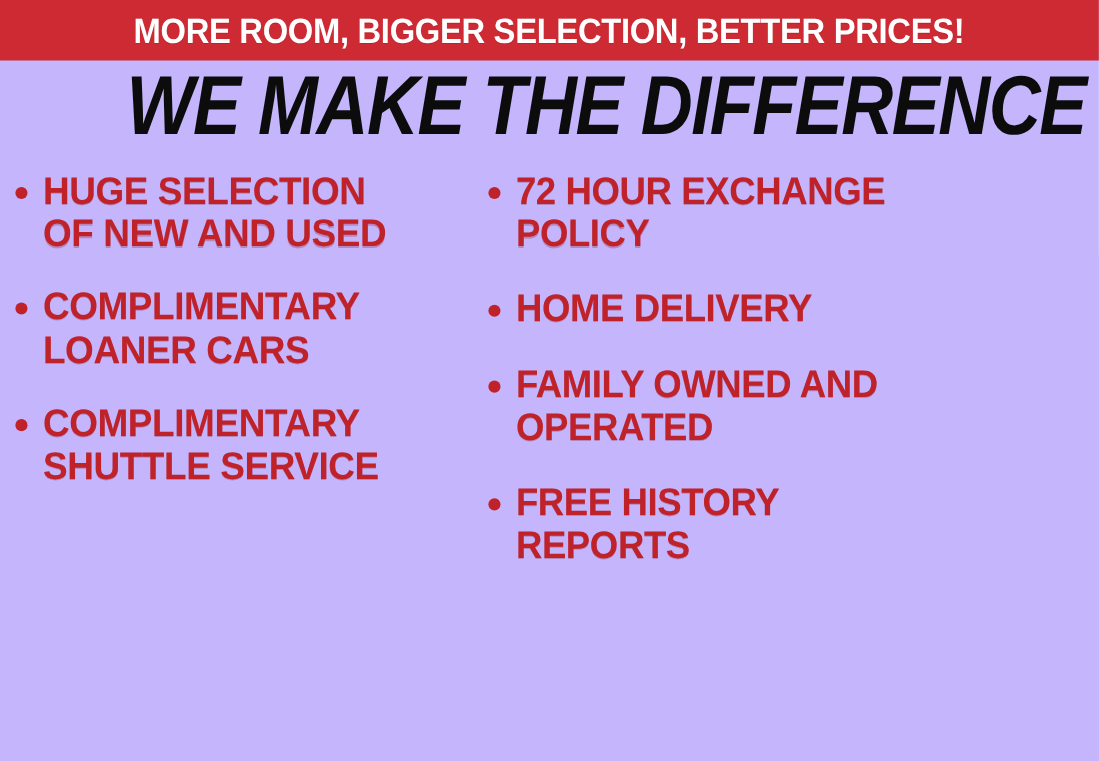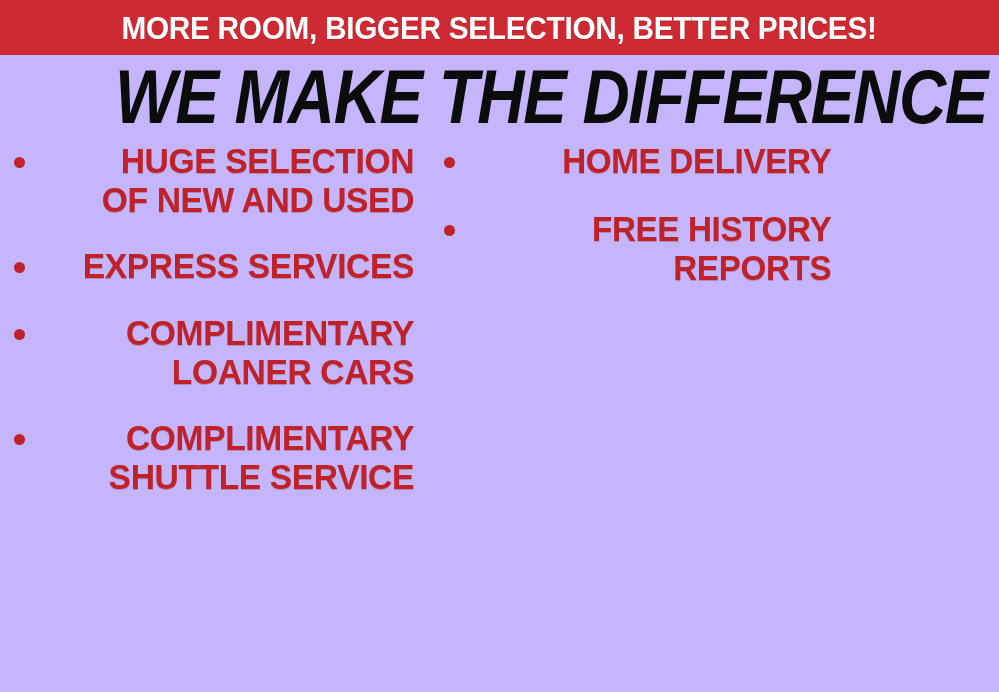--- a/index.html
+++ b/index.html
@@ -67,26 +67,25 @@
     letter-spacing: -1.5px;
     white-space: nowrap;
     transform: scaleX(0.86);
     transform-origin: center center;
   }
 
   
   .columns {
     position: absolute;
     left: 0;
-    top: 141px;
+    top: 154px;
     width: 850px;
     height: 534px;
     display: flex;
     align-items: flex-start;
-    text-align: right;
   }
   .col {
     box-sizing: border-box;
   }
   .col-left {
     width: 505px;
     padding-left: 14px;
   }
   .col-right {
     width: 494px;
@@ -145,50 +144,56 @@
   <div class="columns">
 
     <div class="col col-left">
 
       <div class="bullet-item">
         <span class="bullet-dot"></span>
         <span class="bullet-label">HUGE SELECTION
 OF NEW AND USED</span>
       </div>
 
-      <div class="bullet-item">
-        <span class="bullet-dot"></span>
-        <span class="bullet-label">EXPRESS SERVICES</span>
-      </div>
 
 
       <div class="bullet-item">
         <span class="bullet-dot"></span>
         <span class="bullet-label">COMPLIMENTARY
 LOANER CARS</span>
       </div>
 
       <div class="bullet-item">
         <span class="bullet-dot"></span>
         <span class="bullet-label">COMPLIMENTARY
 SHUTTLE SERVICE</span>
       </div>
 
     </div>
 
     <div class="col col-right">
 
+      <div class="bullet-item">
+        <span class="bullet-dot"></span>
+        <span class="bullet-label">72 HOUR EXCHANGE
+POLICY</span>
+      </div>
 
       <div class="bullet-item">
         <span class="bullet-dot"></span>
         <span class="bullet-label">HOME DELIVERY</span>
       </div>
 
 
 
+      <div class="bullet-item">
+        <span class="bullet-dot"></span>
+        <span class="bullet-label">FAMILY OWNED AND
+OPERATED</span>
+      </div>
 
       <div class="bullet-item">
         <span class="bullet-dot"></span>
         <span class="bullet-label">FREE HISTORY
 REPORTS</span>
       </div>
 
     </div>
 
   </div>

